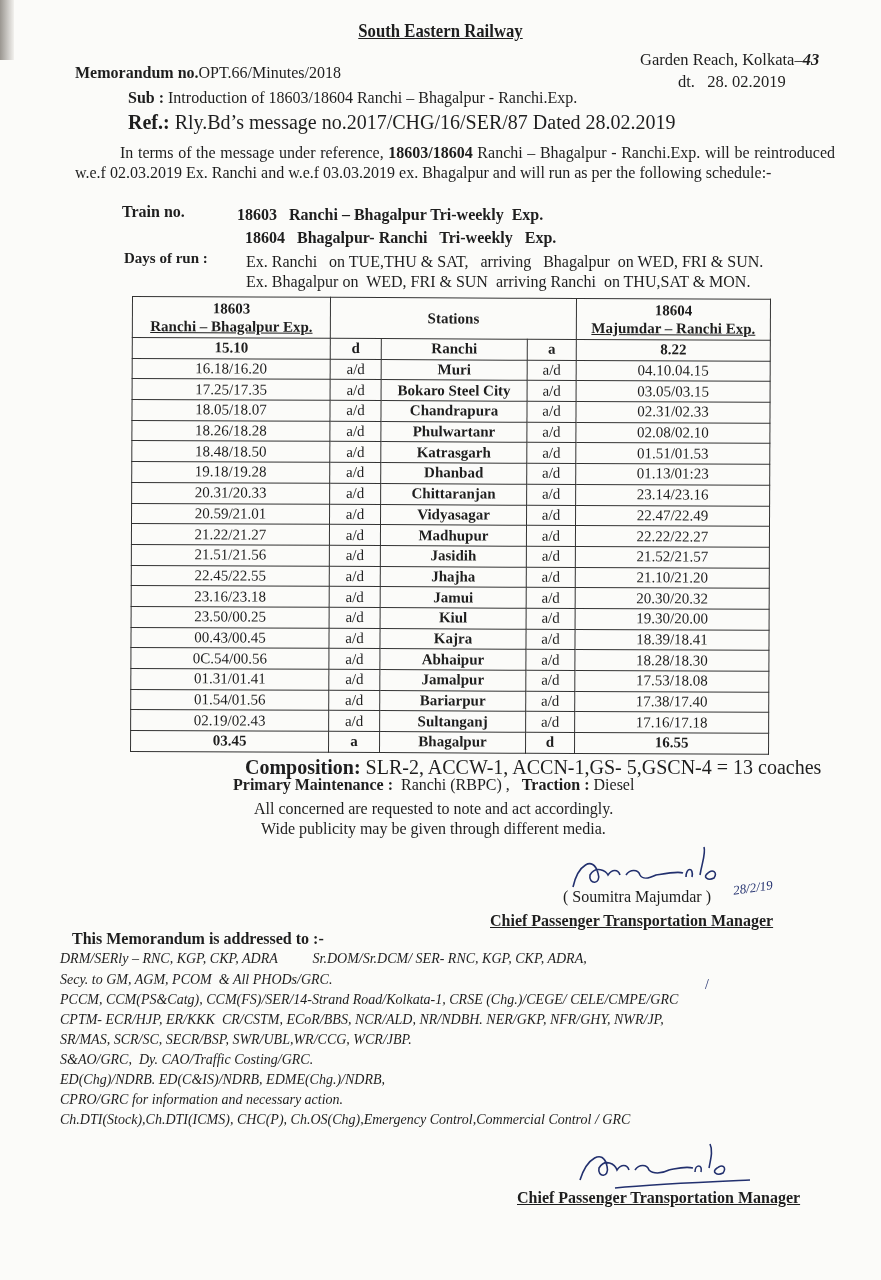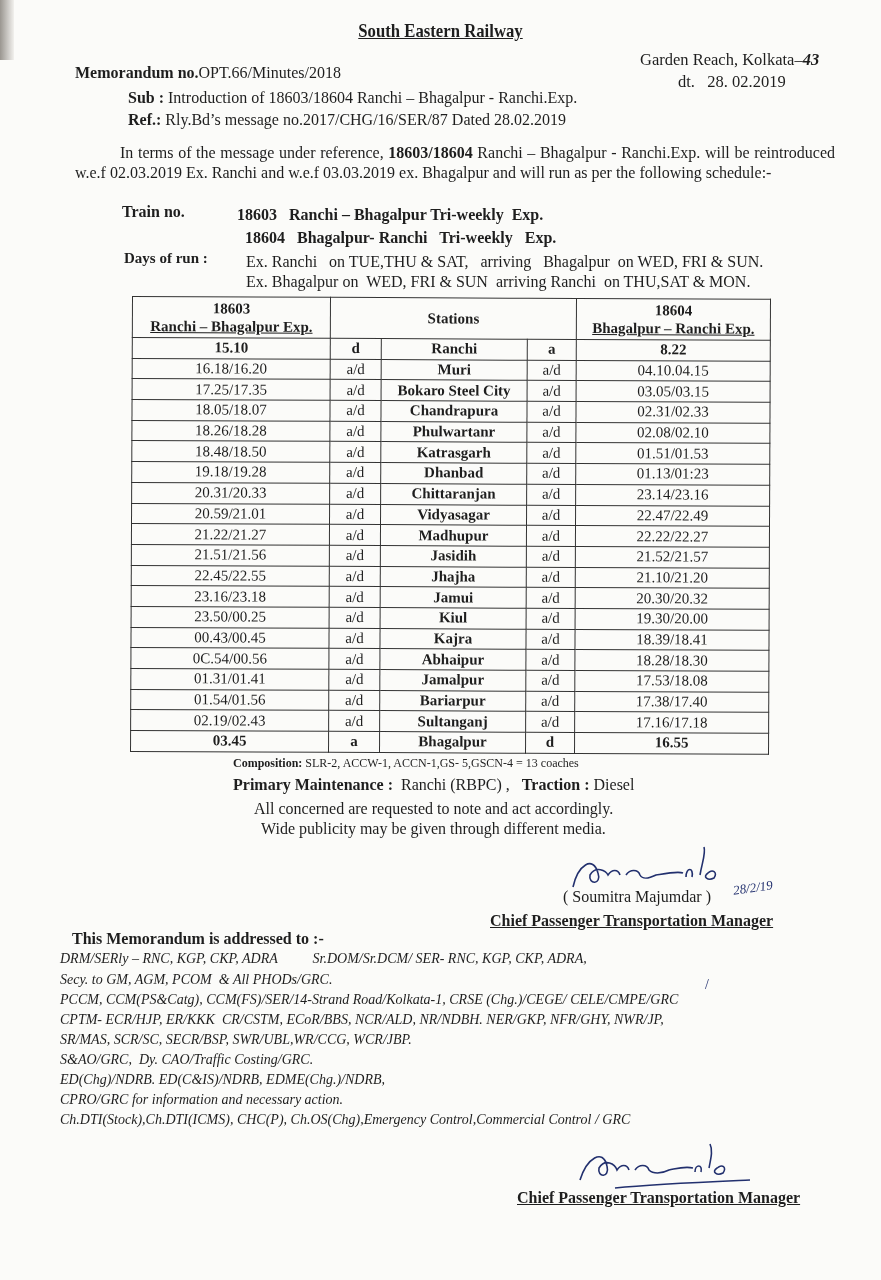--- a/index.html
+++ b/index.html
@@ -19,21 +19,21 @@
       left: 0; width: 881px; top: 20px; text-align: center;
       font-size: 19px; font-weight: bold; text-decoration: underline;
       transform: scaleX(0.88);
     }
     .place { left: 640px; top: 50px; font-size: 16.5px; }
     .place b { font-style: italic; }
     .date { left: 678px; top: 72px; font-size: 16.5px; }
     .memo { left: 75px; top: 64px; font-size: 16px; }
     .memo b { font-weight: bold; }
     .sub { left: 128px; top: 89px; font-size: 16px; }
-    .ref { left: 128px; top: 111px; font-size: 16px; }
+    .ref { left: 128px; top: 111px; font-size: 20px; }
     .para {
       left: 75px; top: 143px; width: 760px; font-size: 16px; line-height: 20px;
       text-align: justify; text-indent: 45px;
     }
     .train-lbl { left: 122px; top: 203px; font-size: 16px; font-weight: bold; }
     .train1 { left: 237px; top: 206px; font-size: 16px; font-weight: bold; }
     .train2 { left: 237px; top: 229px; font-size: 16px; font-weight: bold; margin-left: 8px; }
     .days-lbl { left: 124px; top: 250px; font-size: 15px; font-weight: bold; }
     .days1 { left: 246px; top: 253px; font-size: 16px; }
     .days2 { left: 246px; top: 273px; font-size: 16px; }
@@ -51,21 +51,21 @@
     .c1 { width: 197px; }
     .c2 { width: 50px; }
     .c3 { width: 145px; }
     .c4 { width: 48px; }
     .c5 { width: 193px; }
     .hdrcell { line-height: 18px !important; padding: 2px 0 !important; }
     .stn { font-weight: bold; }
     .endrow td { font-weight: bold; }
     .u { text-decoration: underline; }
 
-    .comp { left: 233px; top: 756px; font-size: 12px; }
+    .comp { left: 245px; top: 756px; font-size: 20px; }
     .maint { left: 233px; top: 776px; font-size: 16px; }
     .note1 { left: 254px; top: 800px; font-size: 16px; }
     .note2 { left: 261px; top: 820px; font-size: 16px; }
 
     .sig1 { left: 568px; top: 845px; width: 200px; height: 50px; }
     .sig-date1 { left: 733px; top: 880px; font-size: 13px; color: #22306e; font-style: italic; transform: rotate(-8deg); }
     .signame { left: 563px; top: 888px; font-size: 16px; }
     .sigtitle1 { left: 490px; top: 912px; font-size: 16px; font-weight: bold; text-decoration: underline; }
 
     .addr-title { left: 72px; top: 930px; font-size: 16px; font-weight: bold; }
@@ -102,21 +102,21 @@
 <table class="sched">
   <thead>
     <tr>
       <th class="c1 hdrcell">
         <div>18603</div>
         <div class="u">Ranchi – Bhagalpur Exp.</div>
       </th>
       <th colspan="3" class="hdrcell">Stations</th>
       <th class="c5 hdrcell">
         <div>18604</div>
-        <div class="u">Bhagalpur – Ranchi Exp.</div>
+        <div class="u">Majumdar – Ranchi Exp.</div>
       </th>
     </tr>
   </thead>
   <tbody id="sched-body">
       <tr class="endrow">
         <td class="c1">15.10</td>
         <td class="c2">d</td>
         <td class="c3 stn">Ranchi</td>
         <td class="c4">a</td>
         <td class="c5">8.22</td>

